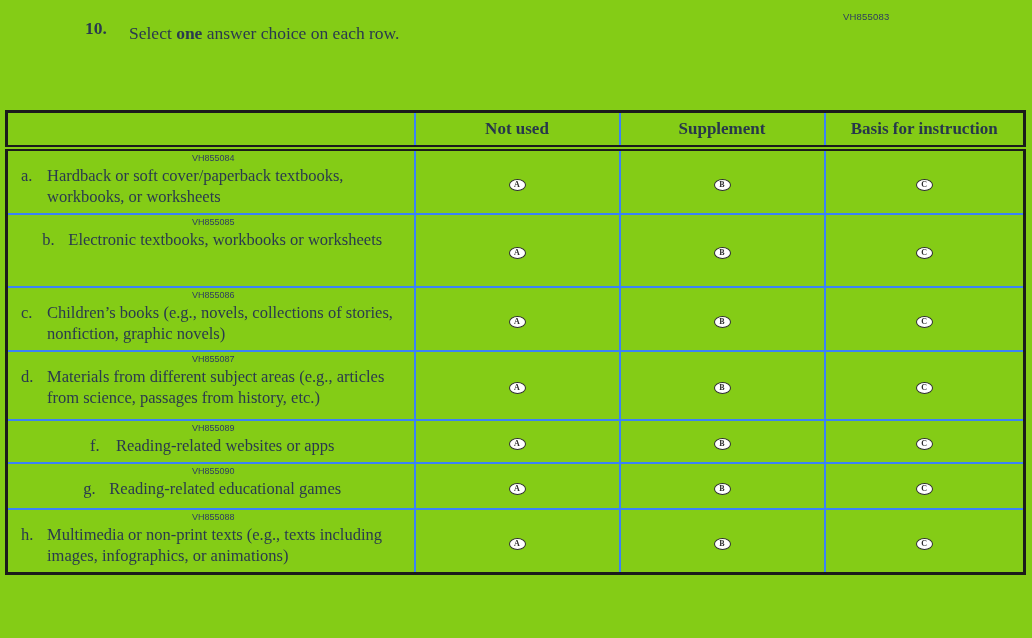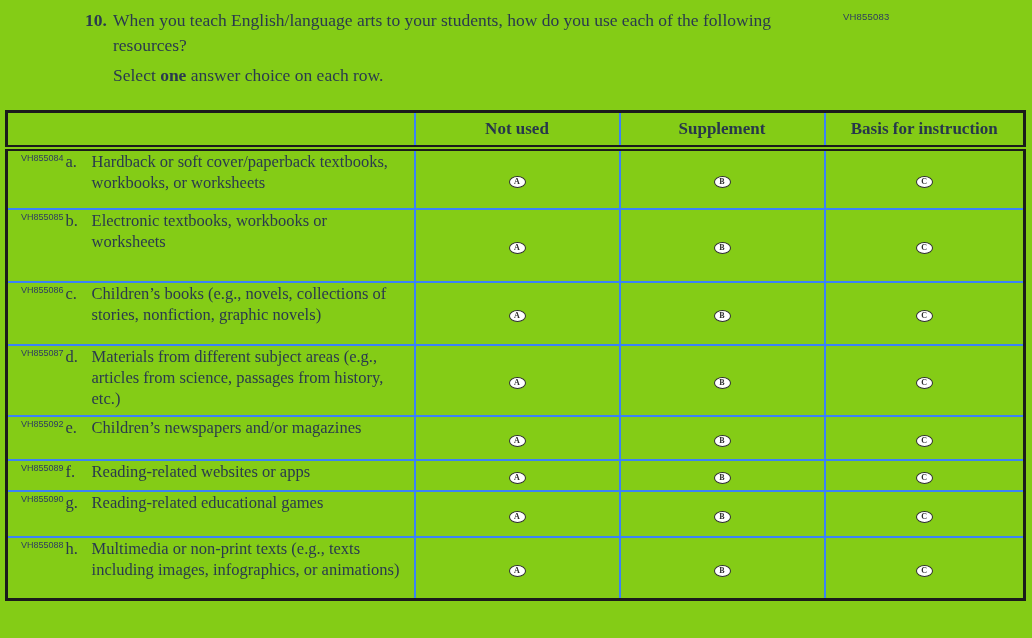--- a/index.html
+++ b/index.html
@@ -11,21 +11,21 @@
     overflow: hidden;
   }
   .page { position: relative; width: 1032px; height: 638px; background: #84cc16; }
 
   .top-code {
     position: absolute; left: 843px; top: 11px;
     font-family: "Liberation Sans", sans-serif;
     font-size: 9.5px; color: #2e3d60; letter-spacing: 0.2px;
   }
 
-  .question { position: absolute; left: 85px; top: 8px; display: flex; }
+  .question { position: absolute; left: 85px; top: 16px; display: flex; gap: 16px; }
   .q-num {
     font-weight: bold; font-size: 17.5px; line-height: 25px;
     width: 28px; flex: 0 0 28px;
   }
   .q-texts { max-width: 690px; }
   .q-text { font-size: 17.5px; line-height: 25px; }
   .q-instruction { font-size: 17.5px; line-height: 25px; margin-top: 5px; }
   .q-instruction b { font-weight: bold; }
 
   table.survey-table {
@@ -39,21 +39,21 @@
     height: 36px;
     border-bottom: 6px double #1b1b1b;
     font-size: 17px; font-weight: bold;
     text-align: center; vertical-align: middle;
     color: #27374b;
   }
   td.item-cell {
     vertical-align: top;
     padding: 0 6px 4px 13px;
   }
-  .item-cell-inner { display: flex; flex-direction: row; height: 100%; }
+  .item-cell-inner { display: flex; flex-direction: column; height: 100%; align-items: center; }
   .row-code {
     font-family: "Liberation Sans", sans-serif;
     font-size: 9px; color: #2e3d60;
     text-align: right; padding: 2px 2px 0 0;
     height: 14px; flex: 0 0 14px;
   }
   .item-line {
     flex: 1 1 auto;
     display: flex; align-items: center;
     padding-bottom: 2px;
@@ -79,21 +79,20 @@
 </head>
 <body>
 
 <div class="page">
 
   <div class="top-code">VH855083</div>
 
   <div class="question">
     <span class="q-num">10.</span>
     <div class="q-texts">
-      <p class="q-text">When you teach English/language arts to your students, how do you use each of the following resources?</p>
       <p class="q-instruction"><span>Select </span><b>one</b><span> answer choice on each row.</span></p>
     </div>
   </div>
 
   <table class="survey-table">
     <colgroup>
       <col style="width:408px">
         <col style="width:205px">
         <col style="width:205px">
         <col style="width:200px">
@@ -216,48 +215,20 @@
               <i>B</i>
             </span>
     </td>
     <td class="opt-cell">
       <span class="bubble">
               <i>C</i>
             </span>
     </td>
   </tr>
 
-  <tr style="height: 44px;">
-    <td class="item-cell">
-      <div class="item-cell-inner">
-        <div class="row-code">VH855092</div>
-        <div class="item-line">
-          <span class="item-pair">
-            <span class="item-letter">e.</span>
-            <span class="item-text">Children’s newspapers and/or magazines</span>
-          </span>
-        </div>
-      </div>
-    </td>
-    <td class="opt-cell">
-      <span class="bubble">
-              <i>A</i>
-            </span>
-    </td>
-    <td class="opt-cell">
-      <span class="bubble">
-              <i>B</i>
-            </span>
-    </td>
-    <td class="opt-cell">
-      <span class="bubble">
-              <i>C</i>
-            </span>
-    </td>
-  </tr>
 
   <tr style="height: 31px;">
     <td class="item-cell">
       <div class="item-cell-inner">
         <div class="row-code">VH855089</div>
         <div class="item-line">
           <span class="item-pair">
             <span class="item-letter">f.</span>
             <span class="item-text">Reading-related websites or apps</span>
           </span>

